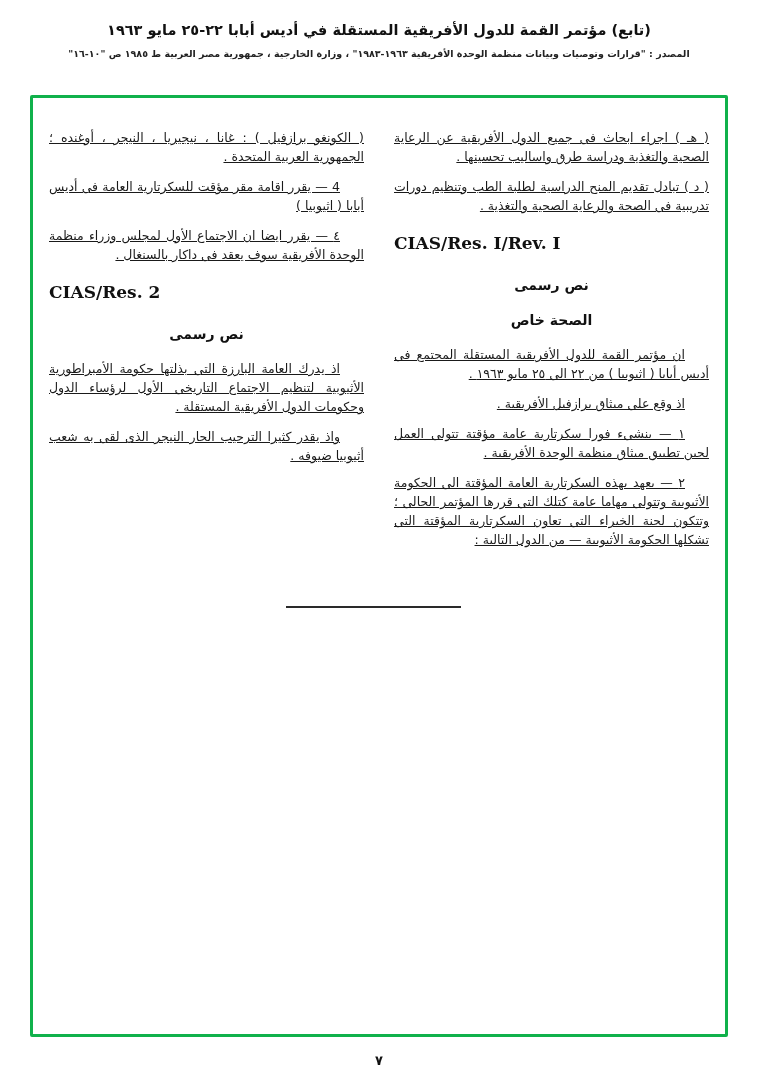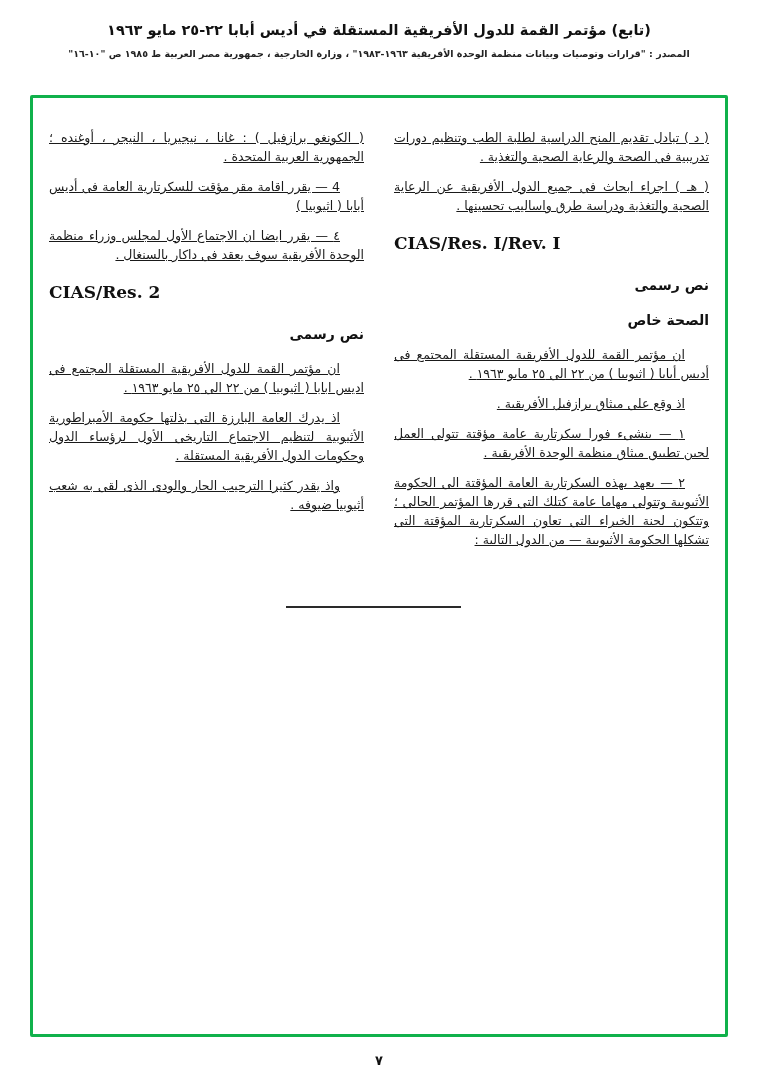--- a/index.html
+++ b/index.html
@@ -71,21 +71,21 @@
   .ref {
     direction: ltr;
     text-align: left;
     font-family: "DejaVu Serif", serif;
     font-weight: bold;
     font-size: 17px;
     margin: 16px 0 18px 0;
     color: #111;
   }
   .heading {
-    text-align: right;
+    text-align: center;
     font-weight: bold;
     font-size: 14px;
     margin: 2px 0 14px 0;
     text-indent: 0;
     color: #111;
   }
   .divider {
     width: 175px;
     height: 0;
     border-top: 2px solid #2a2a2a;
@@ -111,40 +111,39 @@
 
   <div class="header">
     <div class="header-title">(تابع)  مؤتمر القمة للدول الأفريقية المستقلة في أديس أبابا ٢٢-٢٥ مايو ١٩٦٣</div>
     <div class="header-source">المصدر : "قرارات وتوصيات وبيانات منظمة الوحدة الأفريقية ١٩٦٣-١٩٨٣" ، وزارة الخارجية ، جمهورية مصر العربية ط ١٩٨٥ ص "١٠-١٦"</div>
   </div>
 
   <div class="content-box">
     <div class="columns">
 
       <div class="col">
+        <p>( هـ )  اجراء ابحاث فى جميع الدول الأفريقية عن الرعاية الصحية والتغذية ودراسة طرق واساليب تحسينها .</p>
         <p>( د )  تبادل تقديم المنح الدراسية لطلبة الطب وتنظيم دورات تدريبية فى الصحة والرعاية الصحية والتغذية .</p>
-        <p>( هـ )  اجراء ابحاث فى جميع الدول الأفريقية عن الرعاية الصحية والتغذية ودراسة طرق واساليب تحسينها .</p>
         <div class="ref">CIAS/Res. I/Rev. I</div>
         <div class="heading">نص رسمى</div>
         <div class="heading">الصحة خاص</div>
         <p class="indent">ان مؤتمر القمة للدول الأفريقية المستقلة المجتمع فى أديس أبابا ( اثيوبيا ) من ٢٢ الى ٢٥ مايو ١٩٦٣ .</p>
         <p class="indent">اذ وقع على ميثاق برازفيل الأفريقية .</p>
         <p class="indent">١ — ينشىء فورا سكرتارية عامة مؤقتة تتولى العمل لحين تطبيق ميثاق منظمة الوحدة الأفريقية .</p>
         <p class="indent">٢ — يعهد بهذه السكرتارية العامة المؤقتة الى الحكومة الأثيوبية وتتولى مهاما عامة كتلك التى قررها المؤتمر الحالى ؛ وتتكون لجنة الخبراء التى تعاون السكرتارية المؤقتة التى تشكلها الحكومة الأثيوبية — من الدول التالية :</p>
       </div>
 
       <div class="col">
         <p>( الكونغو برازفيل ) : غانا ، نيجيريا ، النيجر ، أوغنده ؛ الجمهورية العربية المتحدة .</p>
         <p class="indent">4 — يقرر اقامة مقر مؤقت للسكرتارية العامة فى أديس أبابا ( اثيوبيا )</p>
         <p class="indent">٤ — يقرر ايضا ان الاجتماع الأول لمجلس وزراء منظمة الوحدة الأفريقية سوف يعقد فى داكار بالسنغال .</p>
         <div class="ref">CIAS/Res. 2</div>
         <div class="heading">نص رسمى</div>
-        <p class="indent">ان مؤتمر القمة للدول الأفريقية المستقلة المجتمع فى اديس ابابا ( اثيوبيا ) من ٢٢ الى ٢٥ مايو ١٩٦٣ .</p>
         <p class="indent">اذ يدرك العامة البارزة التى بذلتها حكومة الأمبراطورية الأثيوبية لتنظيم الاجتماع التاريخى الأول لرؤساء الدول وحكومات الدول الأفريقية المستقلة .</p>
-        <p class="indent">واذ يقدر كثيرا الترحيب الحار والودى الذى لقى به شعب أثيوبيا ضيوفه .</p>
+        <p class="indent">واذ يقدر كثيرا الترحيب الحار النيجر الذى لقى به شعب أثيوبيا ضيوفه .</p>
       </div>
 
     </div>
     <div class="divider"></div>
   </div>
 
   <div class="footer">٧</div>
 
 </div>
 

